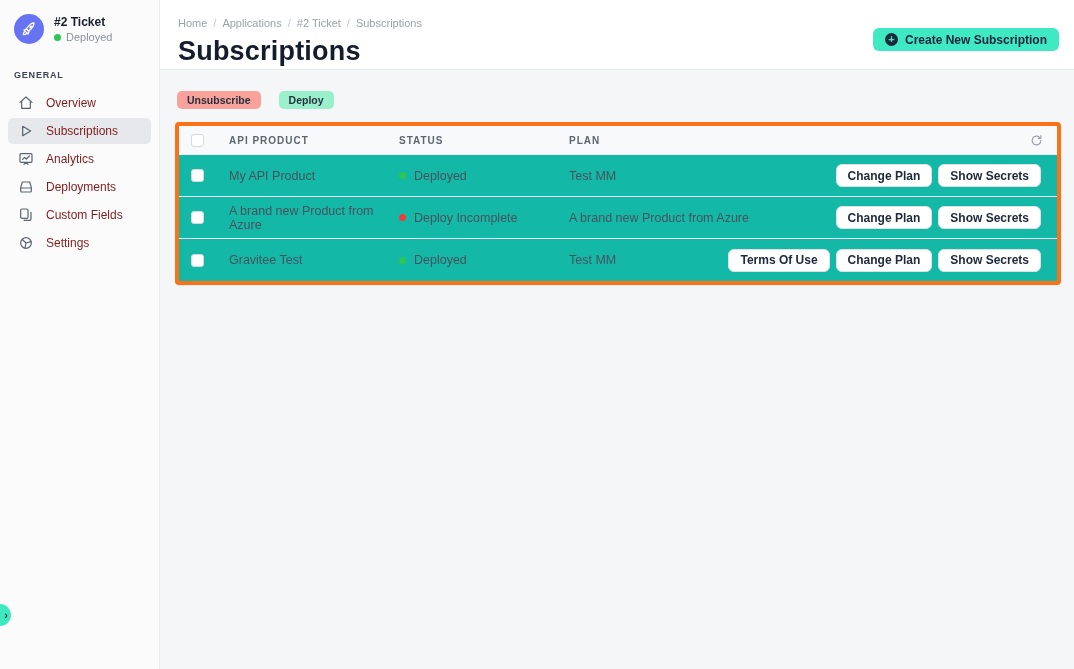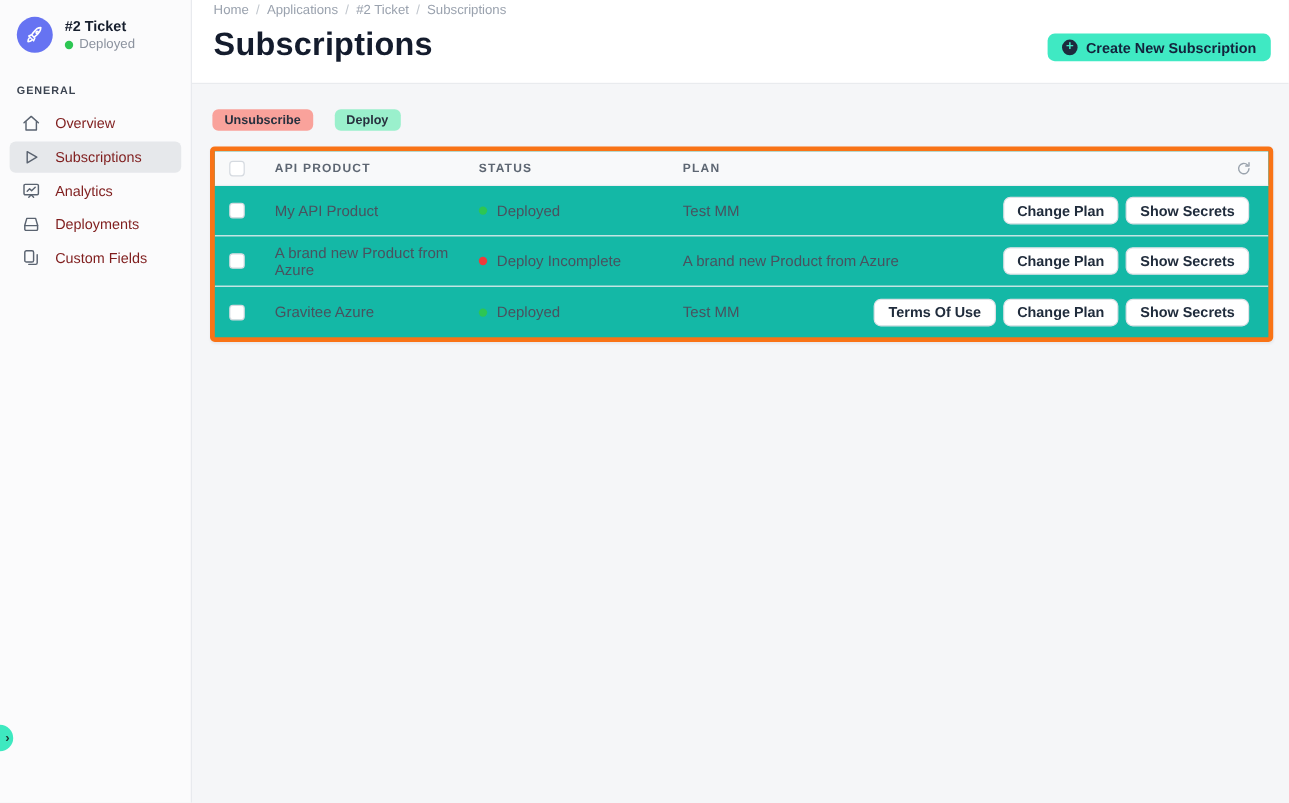--- a/index.html
+++ b/index.html
@@ -56,21 +56,21 @@
     display:flex; align-items:center; justify-content:flex-end;
     font-size:11px; font-weight:bold; padding-right:3px;
     cursor:pointer; z-index:5;
   }
 
   
   .main { flex:1; display:flex; flex-direction:column; }
   .page-header {
     background:#ffffff;
     border-bottom:1px solid #e9ebee;
-    padding:3px 15px 12px 18px;
+    padding:17px 15px 12px 18px;
     position:relative;
     height:70px; flex:0 0 70px;
   }
   .breadcrumb { font-size:11px; color:#9aa2ae; display:flex; gap:6px; align-items:center; }
   .breadcrumb .sep { color:#c0c6cd; }
   .page-title { margin-top:7px; font-size:27px; font-weight:bold; color:#141c2d; letter-spacing:0.2px; }
   .create-btn {
     position:absolute; right:15px; top:28px;
     display:flex; align-items:center; gap:7px;
     background:#3fe9c3; color:#13233c;
@@ -203,20 +203,29 @@
     </div>
     <div class="nav-item">
       <span class="nicon">
         <svg width="16" height="16" viewBox="0 0 24 24" fill="none" stroke="currentColor" stroke-width="1.8" stroke-linecap="round" stroke-linejoin="round">
           <rect x="4" y="3" width="11" height="14" rx="2"></rect>
           <path d="M9 20h8.5a2 2 0 0 0 2-2V8"></path>
         </svg>
       </span>
       <span>Custom Fields</span>
     </div>
+    <div class="nav-item">
+      <span class="nicon">
+        <svg width="16" height="16" viewBox="0 0 24 24" fill="none" stroke="currentColor" stroke-width="1.8" stroke-linecap="round" stroke-linejoin="round">
+          <circle cx="12" cy="12" r="8"></circle>
+          <path d="M12 12L6.5 6.8M12 12l7.5-2M12 12l-1.5 7.6"></path>
+        </svg>
+      </span>
+      <span>Settings</span>
+    </div>
   </nav>
 
   <div class="edge-tab">
     <span>›</span>
   </div>
 </aside>
 
 <main class="main">
 
   <header class="page-header">
@@ -291,21 +300,21 @@
         <span class="cell actions">
           <button class="action-btn">Change Plan</button>
           <button class="action-btn">Show Secrets</button>
         </span>
       </div>
 
       <div class="trow tbody">
         <span class="cell-check">
             <span class="checkbox"></span>
           </span>
-        <span class="cell">Gravitee Azure</span>
+        <span class="cell">Gravitee Test</span>
         <span class="cell status">
           <span class="dot green"></span>
           <span>Deployed</span>
         </span>
         <span class="cell">Test MM</span>
         <span class="cell actions">
           <button class="action-btn">Terms Of Use</button>
           <button class="action-btn">Change Plan</button>
           <button class="action-btn">Show Secrets</button>
         </span>

